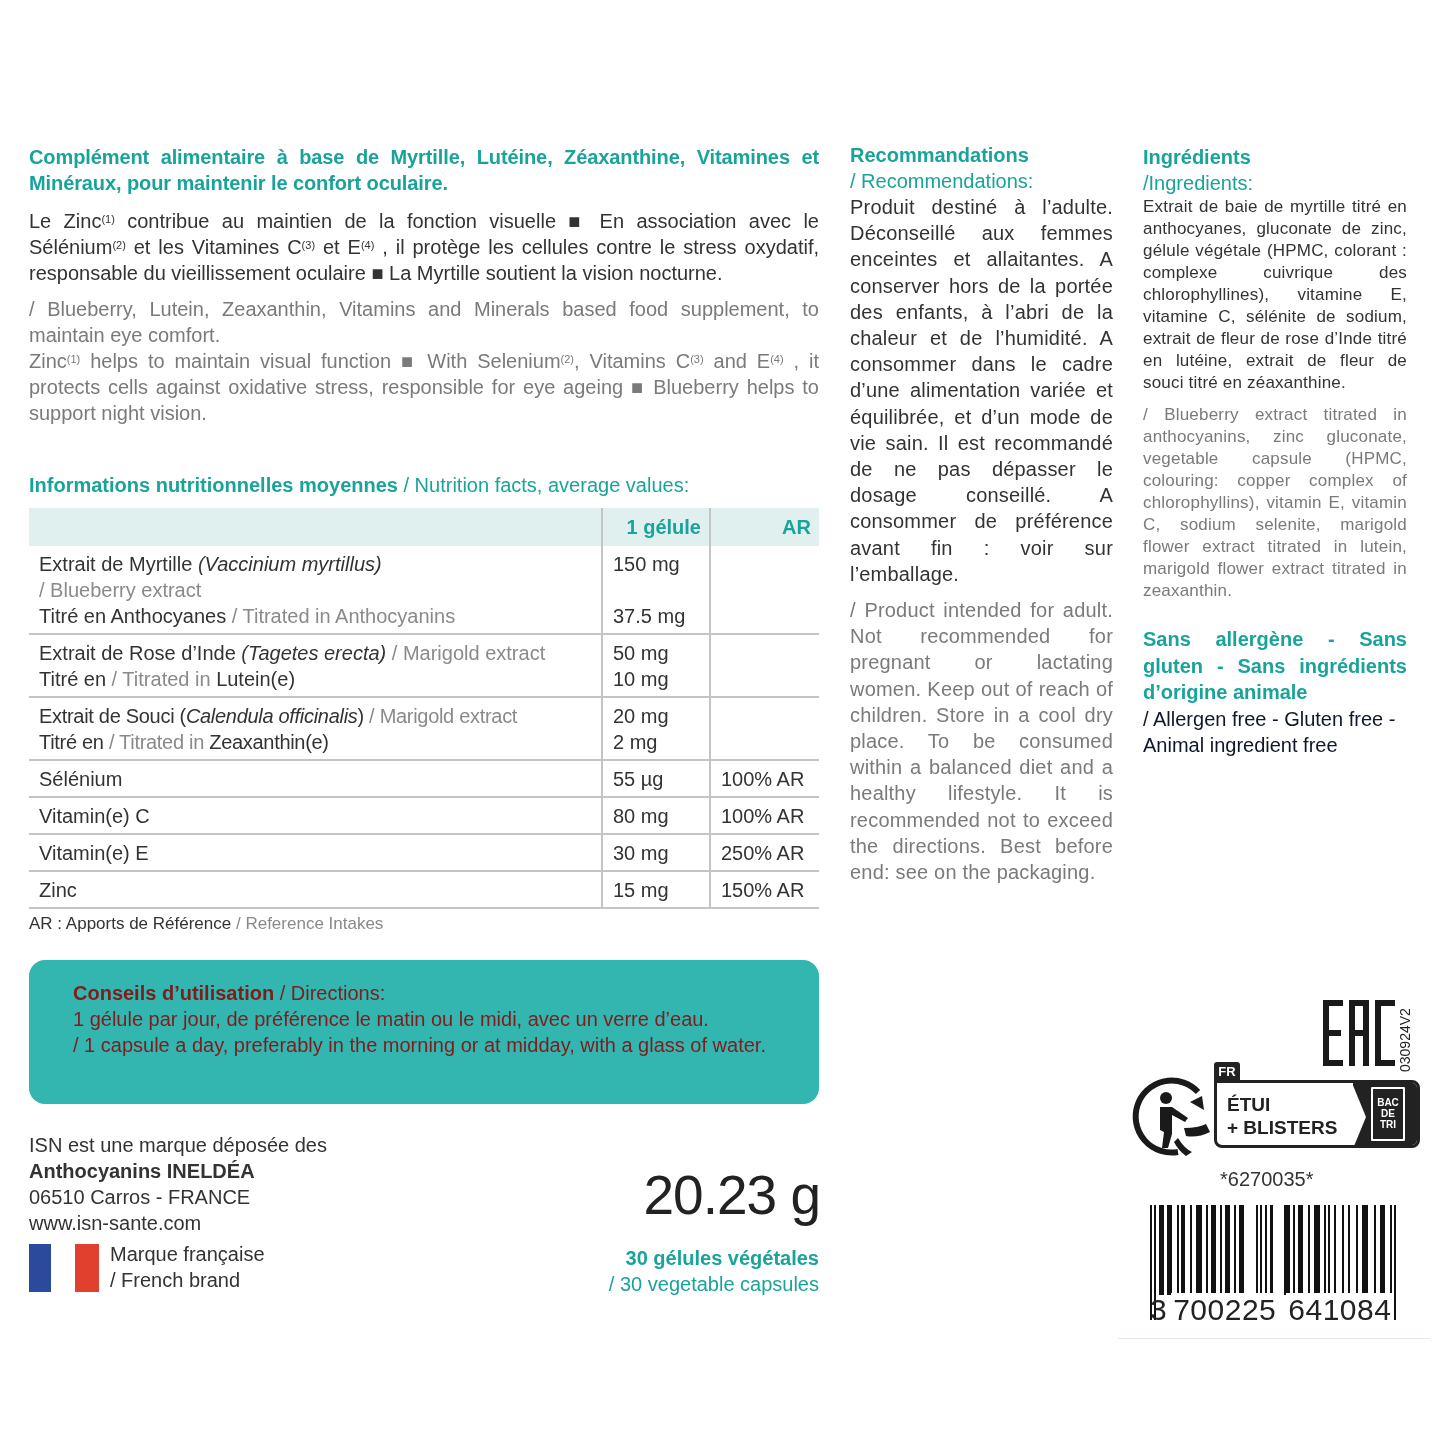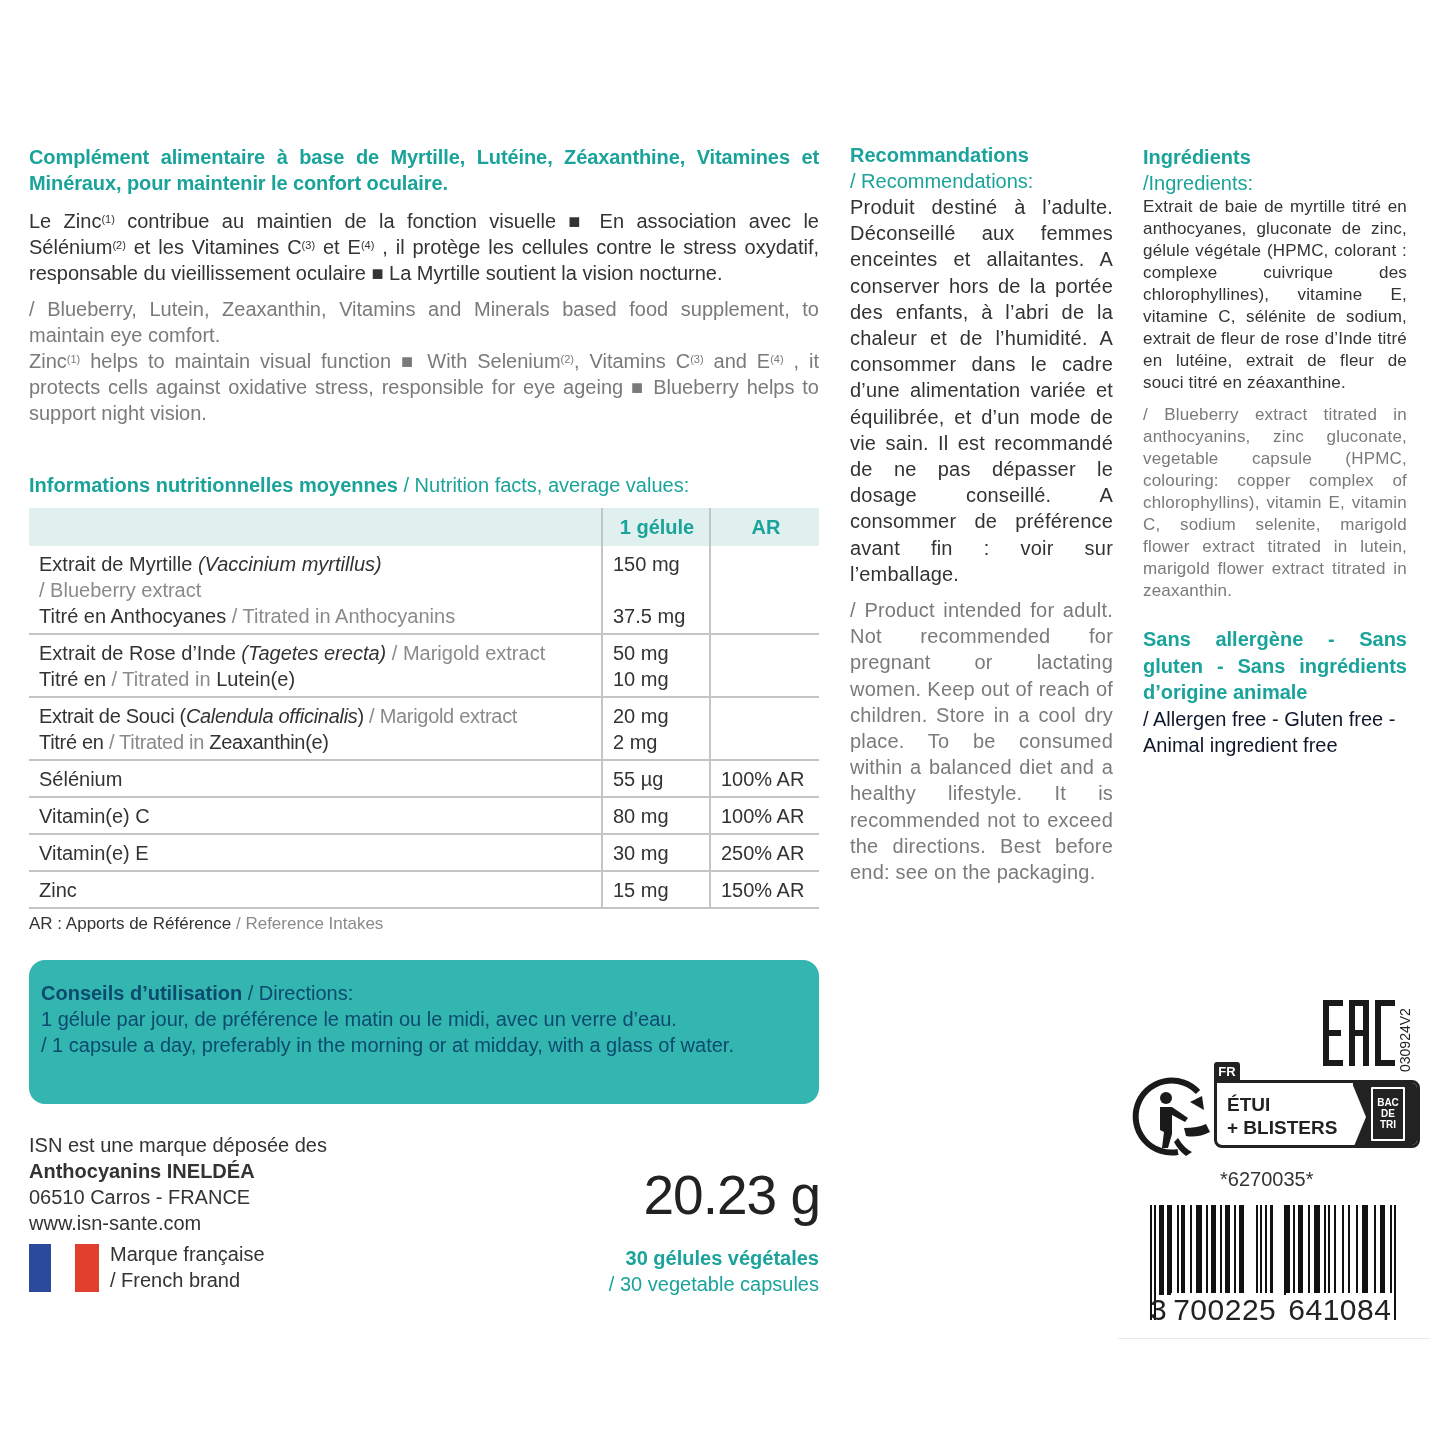--- a/index.html
+++ b/index.html
@@ -17,32 +17,32 @@
   #left { position: absolute; left: 29px; top: 144px; width: 790px; }
   .headline { font-size: 20px; font-weight: bold; color: #1aa39a; line-height: 26px; text-align: justify; text-align-last: left; letter-spacing: -0.1px; }
   .para { font-size: 20px; line-height: 26px; text-align: justify; margin-top: 12px; }
   .para.fr { color: #333333; }
   .para.en { color: #7a7a7a; margin-top: 10px; }
   .para.en2 { color: #7a7a7a; margin-top: 0; }
   .nutri-title { position: absolute; left: 29px; top: 472px; font-size: 20px; line-height: 26px; }
 
   
   #nutri-table { position: absolute; left: 29px; top: 508px; width: 790px; border-collapse: collapse; font-size: 20px; }
-  #nutri-table th { background: #dff0ef; color: #1aa39a; font-weight: bold; text-align: center; height: 38px; padding: 4px 8px; }
+  #nutri-table th { background: #dff0ef; color: #1aa39a; font-weight: bold; text-align: right; height: 38px; padding: 4px 8px; }
   #nutri-table td { vertical-align: top; padding: 5px 10px 4px 10px; line-height: 26px; border-top: 2px solid #c4c4c4; }
   #nutri-table tr.first td { border-top: none; }
   #nutri-table tr:last-child td { border-bottom: 2px solid #c4c4c4; }
   #nutri-table .c1 { width: 573px; }
   #nutri-table .c2 { width: 108px; border-left: 2px solid #c4c4c4; padding-left: 10px; }
   #nutri-table .c3 { border-left: 2px solid #c4c4c4; padding-left: 10px; }
   .spacer { display: block; height: 26px; }
   .ar-note { position: absolute; left: 29px; top: 914px; font-size: 17px; }
 
   
-  #directions { position: absolute; left: 29px; top: 960px; width: 790px; height: 144px; background: #33b5b0; border-radius: 16px; padding: 20px 12px; color: #0c4a6e; font-size: 20px; line-height: 26px; }
+  #directions { position: absolute; left: 29px; top: 960px; width: 790px; height: 144px; background: #33b5b0; border-radius: 16px; padding: 20px 44px; color: #7f1d1d; font-size: 20px; line-height: 26px; }
 
   
   #address { position: absolute; left: 29px; top: 1132px; font-size: 20px; line-height: 26px; color: #333; }
   #flag { position: absolute; left: 29px; top: 1244px; width: 70px; height: 48px; }
   .flag-blue { position: absolute; left: 0; top: 0; width: 22px; height: 48px; background: #2b4a9c; }
   .flag-red { position: absolute; left: 46px; top: 0; width: 24px; height: 48px; background: #e2402f; }
   #brand { position: absolute; left: 110px; top: 1241px; font-size: 20px; line-height: 26px; color: #333; }
 
   
   #weight { position: absolute; right: 620px; top: 1160px; font-size: 55px; line-height: 70px; color: #222; letter-spacing: -1px; }

